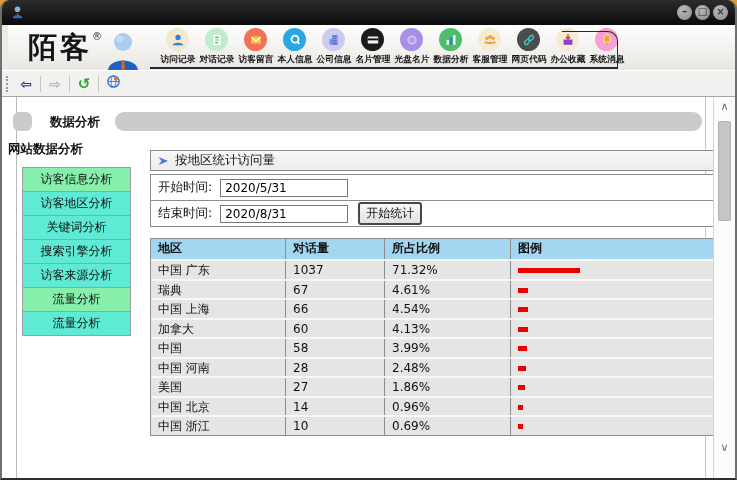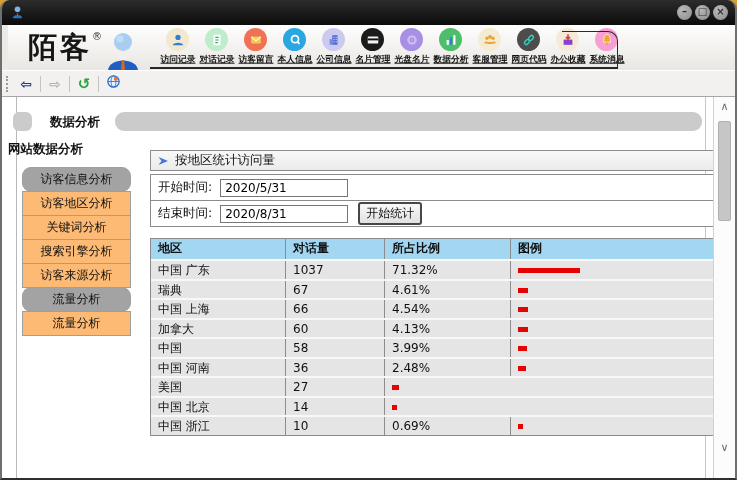--- a/index.html
+++ b/index.html
@@ -13,21 +13,21 @@
   .controls { position:absolute; right:7px; top:5px; display:flex; gap:3px; }
   .ctrl { width:15px; height:15px; border-radius:50%; background:radial-gradient(circle at 35% 30%,#b9b9b9,#8b8b8b);
           color:#2f2f2f; font-size:10px; font-weight:bold; text-align:center; line-height:14px; cursor:default; }
   
   .band { position:absolute; top:25px; left:6px; right:0; height:45px; background:linear-gradient(#fdfdfc,#e9e7e3); }
   .logo { position:absolute; left:20px; top:2px; display:flex; align-items:flex-start; }
   .logo .name { font-size:29px; font-weight:bold; color:#161616; letter-spacing:3px; line-height:40px; }
   .logo .reg { font-size:10px; color:#333; margin-top:4px; }
   .logo svg { margin-left:4px; margin-top:4px; }
   .toolbar { position:absolute; left:150px; top:3px; width:468px; display:flex; }
-  .titem { width:39px; display:flex; flex-direction:column; align-items:center; cursor:pointer;text-decoration:underline; }
+  .titem { width:39px; display:flex; flex-direction:column; align-items:center; cursor:pointer; }
   .ticon { width:23px; height:23px; border-radius:50%; display:flex; align-items:center; justify-content:center; }
   .tlabel { font-size:9.5px; font-weight:600; color:#141414; white-space:nowrap; margin-top:2px; transform:scale(.92); }
   .tb-underline { position:absolute; left:148px; top:67px; width:468px; height:2px; background:#262626; }
   .tb-corner { position:absolute; left:560px; top:31px; width:56px; height:36px;
                border-top:1px solid #2a2a2a; border-right:1px solid #2a2a2a; border-top-right-radius:10px; }
   
   .navbar { position:absolute; top:70px; left:0; right:0; height:27px; background:#f2f1ef;
             border-top:1px solid #ffffff; border-bottom:1px solid #a6a6a6; display:flex; align-items:center; }
   .grip { width:4px; height:16px; border-left:2px dotted #9a9a9a; margin:0 6px 0 4px; cursor:grab; }
   .nbtn { width:20px; text-align:center; font-size:14px; cursor:pointer; line-height:20px; }
@@ -39,22 +39,22 @@
   .content { position:absolute; top:97px; left:0; right:0; bottom:0; background:#fff; overflow:hidden; }
   .vline { position:absolute; top:0; bottom:0; width:1px; background:#b9b9b9; }
   .tab-stub { position:absolute; left:11px; top:15px; width:19px; height:19px; background:#cbcbcb; border-radius:6px; }
   .tab-active { position:absolute; left:34px; top:15px; width:78px; height:19px; text-align:center;
                 font-size:12.5px; font-weight:bold; line-height:19px; color:#111; cursor:pointer; }
   .tab-bar { position:absolute; left:113px; top:15px; width:587px; height:19px; background:#cbcbcb; border-radius:9px; }
   .sect-title { position:absolute; left:6px; top:44px; font-size:12.5px; font-weight:bold; color:#111; }
   
   .sidebar { position:absolute; left:20px; top:70px; width:109px; }
   .sitem { height:25px; line-height:23px; border:1px solid #9e9e9e; margin-top:-1px; text-align:center;
-           font-size:12px; color:#111; background:#fdba74; cursor:pointer; }
-  .sitem.group { background:#a3a3a3;border-radius:9px; }
+           font-size:12px; color:#111; background:#5eead4; cursor:pointer; }
+  .sitem.group { background:#86efac; }
   .sidebar .sitem:first-child { margin-top:0; }
   
   .main { position:absolute; left:148px; top:53px; width:642px; }
   .phead { height:21px; border:1px solid #8c8c8c; background:linear-gradient(#f8f8f8,#ebebeb);
            display:flex; align-items:center; gap:6px; padding-left:6px; font-size:12.5px; color:#111; }
   .frow { margin-top:3px; height:27px; border:1px solid #8c8c8c; background:#fff; display:flex; align-items:center;
           padding-left:7px; font-size:12.5px; color:#111; }
   .frow + .frow { margin-top:-1px; }
   .finput { margin-left:8px; width:128px; height:18px; border:1px solid #767676; font-size:12px; padding:0 4px;
             font-family:"DejaVu Sans","Liberation Sans",sans-serif; }
@@ -328,36 +328,38 @@
         <div class="trow tdata">
           <div class="tc c1">中国</div>
           <div class="tc c2">58</div>
           <div class="tc c3">3.99%</div>
           <div class="tc c4">
               <div class="bar" style="width: 9px;"></div>
             </div>
         </div>
         <div class="trow tdata">
           <div class="tc c1">中国 河南</div>
-          <div class="tc c2">36</div>
+          <div class="tc c2">28</div>
           <div class="tc c3">2.48%</div>
           <div class="tc c4">
               <div class="bar" style="width: 8px;"></div>
             </div>
         </div>
         <div class="trow tdata">
           <div class="tc c1">美国</div>
           <div class="tc c2">27</div>
+          <div class="tc c3">1.86%</div>
           <div class="tc c4">
               <div class="bar" style="width: 7px;"></div>
             </div>
         </div>
         <div class="trow tdata">
           <div class="tc c1">中国 北京</div>
           <div class="tc c2">14</div>
+          <div class="tc c3">0.96%</div>
           <div class="tc c4">
               <div class="bar" style="width: 5px;"></div>
             </div>
         </div>
         <div class="trow tdata">
           <div class="tc c1">中国 浙江</div>
           <div class="tc c2">10</div>
           <div class="tc c3">0.69%</div>
           <div class="tc c4">
               <div class="bar" style="width: 5px;"></div>

